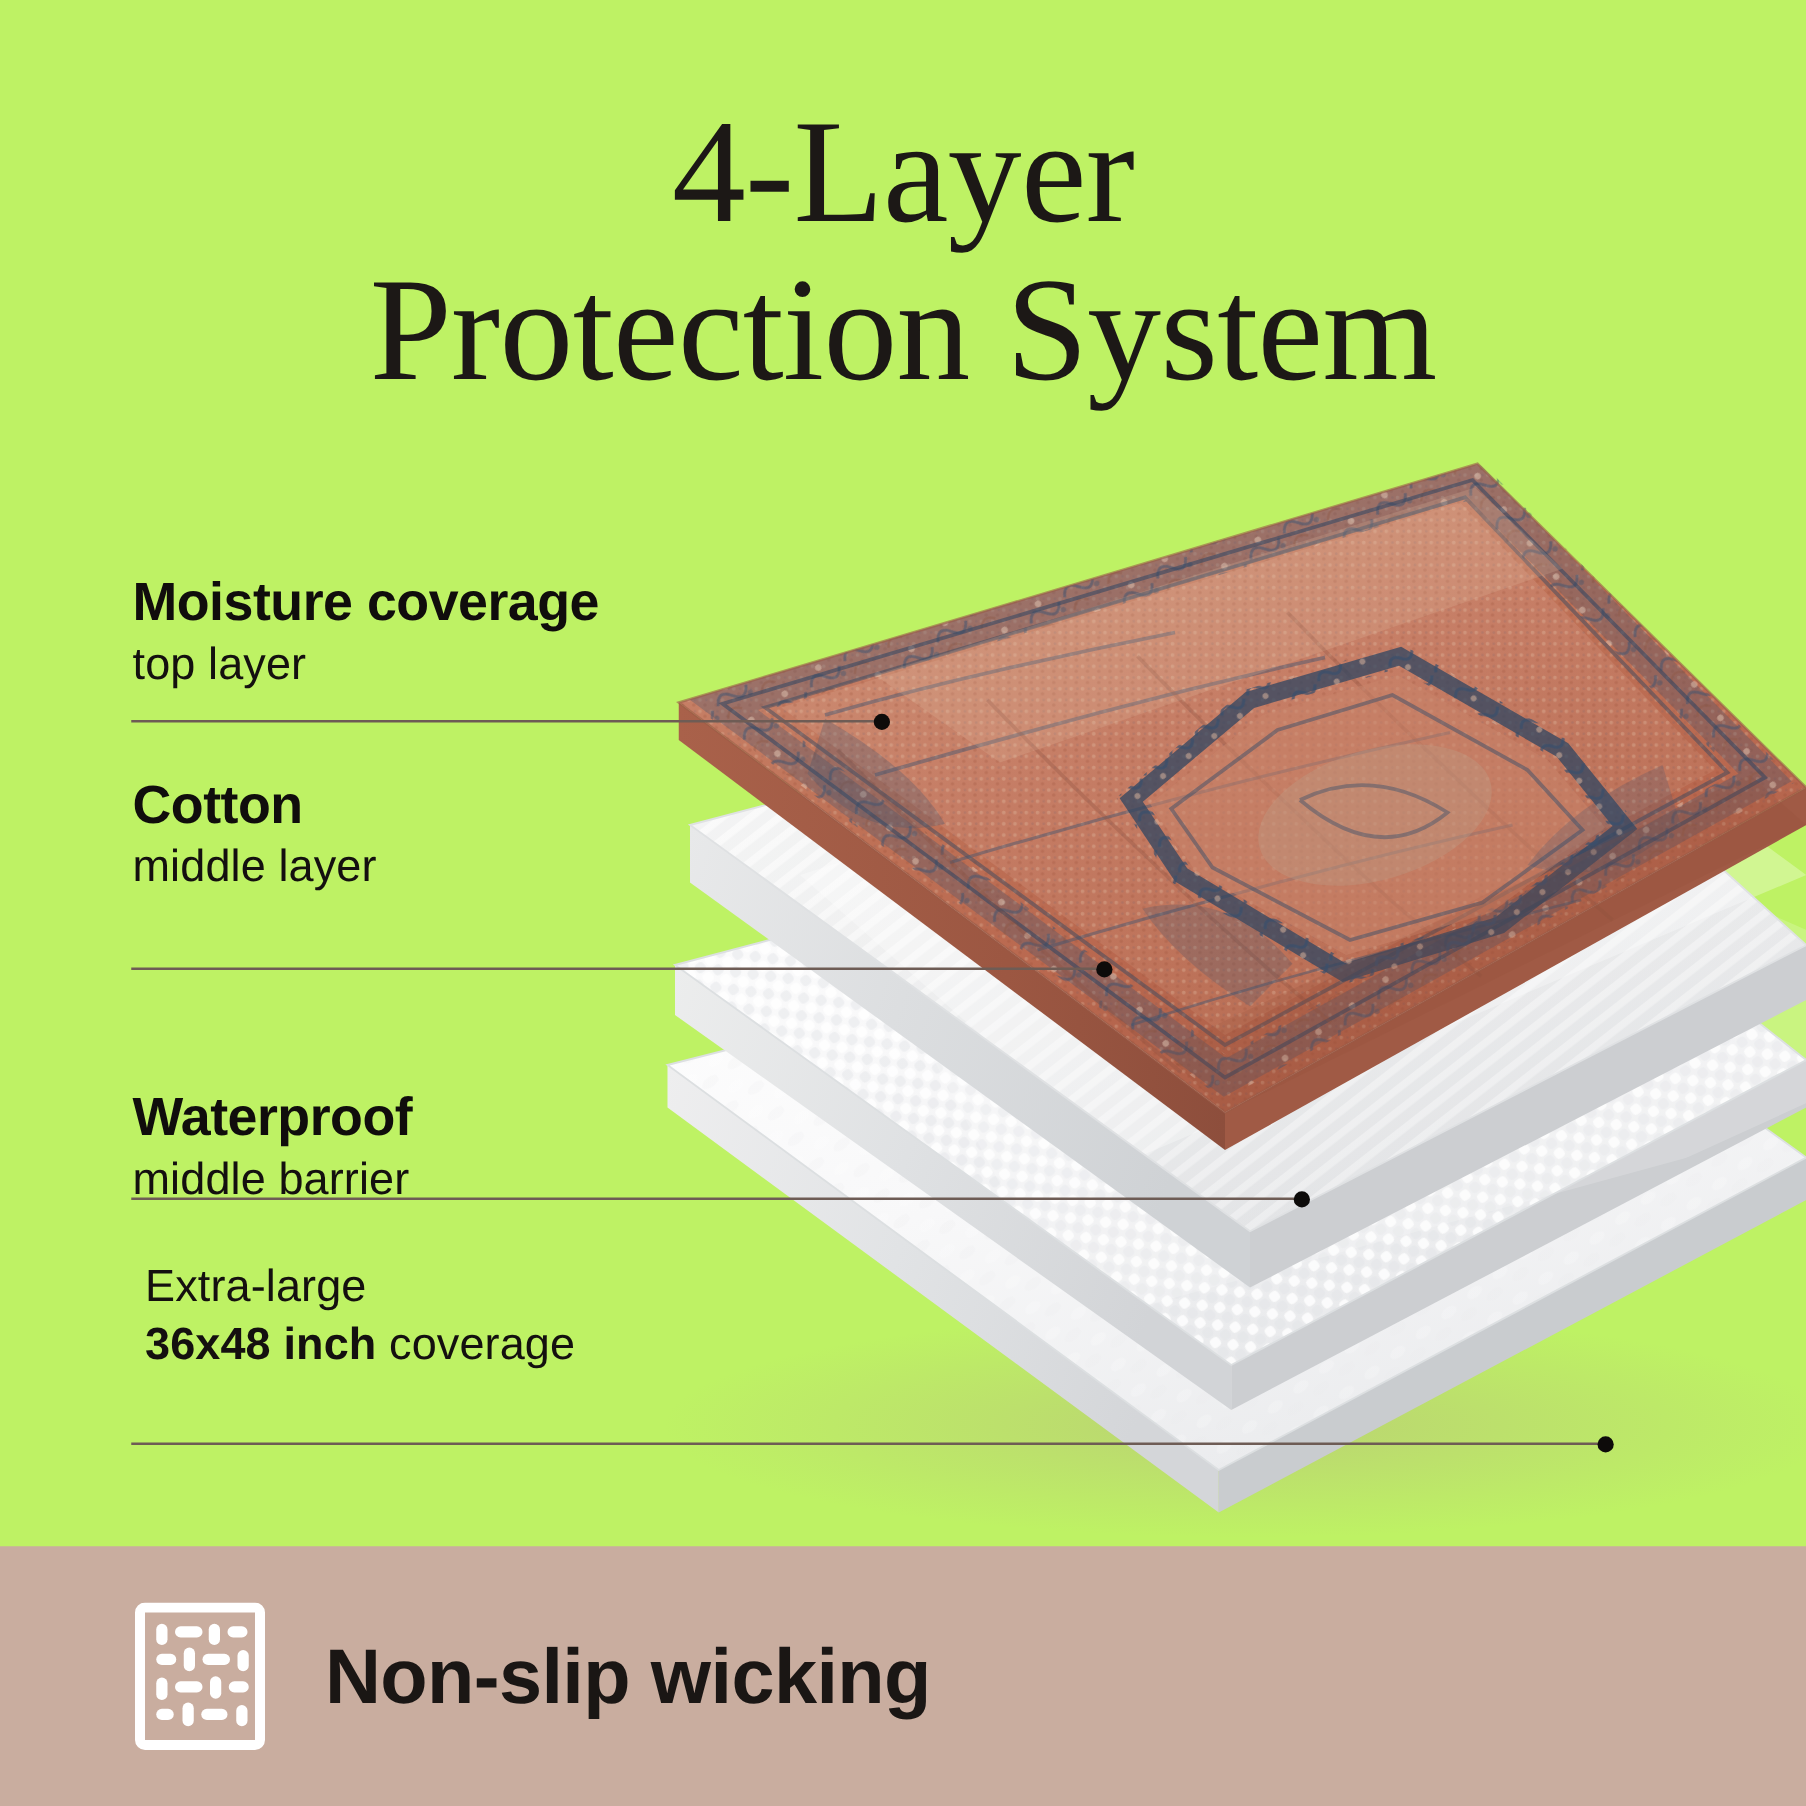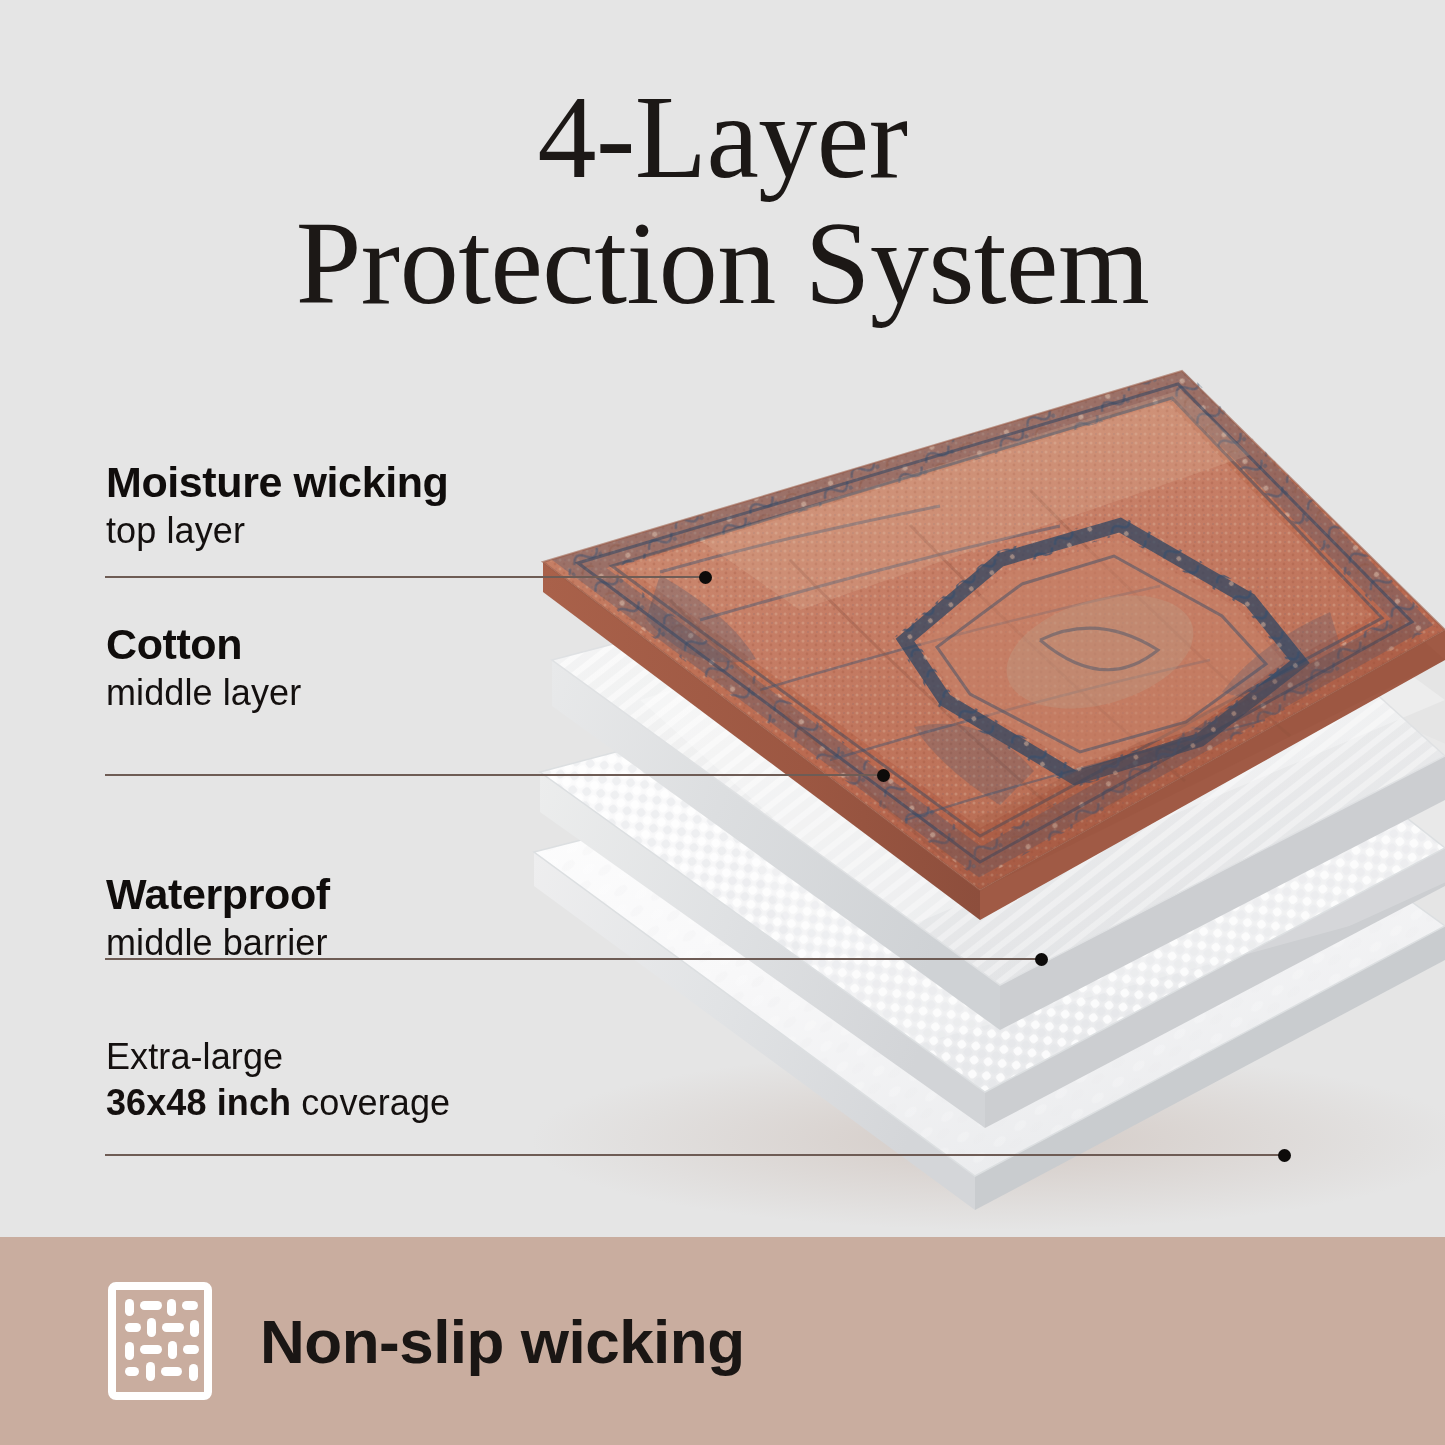--- a/index.html
+++ b/index.html
@@ -7,21 +7,21 @@
     margin: 0;
     padding: 0;
     background: #ffffff;
   }
   #root {
     position: relative;
     width: 1445px;
     height: 1445px;
     overflow: hidden;
     font-family: "Liberation Sans", sans-serif;
-    background: #e5e5e5;
+    background: #bef264;
   }
 
   
   .title-block {
     position: absolute;
     top: 78px;
     left: 0;
     width: 1445px;
     text-align: center;
     font-family: "Liberation Serif", serif;
@@ -341,35 +341,35 @@
     <span class="dot"></span>
   </div>
   <div class="leader" style="left:105px; top:958px; width:936px;">
     <span class="dot"></span>
   </div>
   <div class="leader" style="left:105px; top:1154px; width:1179px;">
     <span class="dot"></span>
   </div>
 
   <div class="label-group" style="top:458px;">
-    <div class="lbl-head">Moisture wicking</div>
+    <div class="lbl-head">Moisture coverage</div>
     <div class="lbl-sub">top layer</div>
   </div>
 
   <div class="label-group" style="top:620px;">
     <div class="lbl-head">Cotton</div>
     <div class="lbl-sub">middle layer</div>
   </div>
 
   <div class="label-group" style="top:870px;">
     <div class="lbl-head">Waterproof</div>
     <div class="lbl-sub">middle barrier</div>
   </div>
 
-  <div class="label-group" style="top:1036px;">
+  <div class="label-group" style="top:1008px;margin-left:10px;">
     <div class="lbl-sub" style="margin-top:0;">Extra-large</div>
     <div class="lbl-sub">
       <span class="bold">36x48 inch</span><span class="light">&nbsp;</span><span class="light">coverage</span>
     </div>
   </div>
 
   <div class="footer">
     <div class="footer-icon">
       <svg viewBox="0 0 104 118" width="104" height="118" xmlns="http://www.w3.org/2000/svg">
         <rect x="4" y="4" width="96" height="110" rx="4" ry="4" fill="none" stroke="#ffffff" stroke-width="8"></rect>

